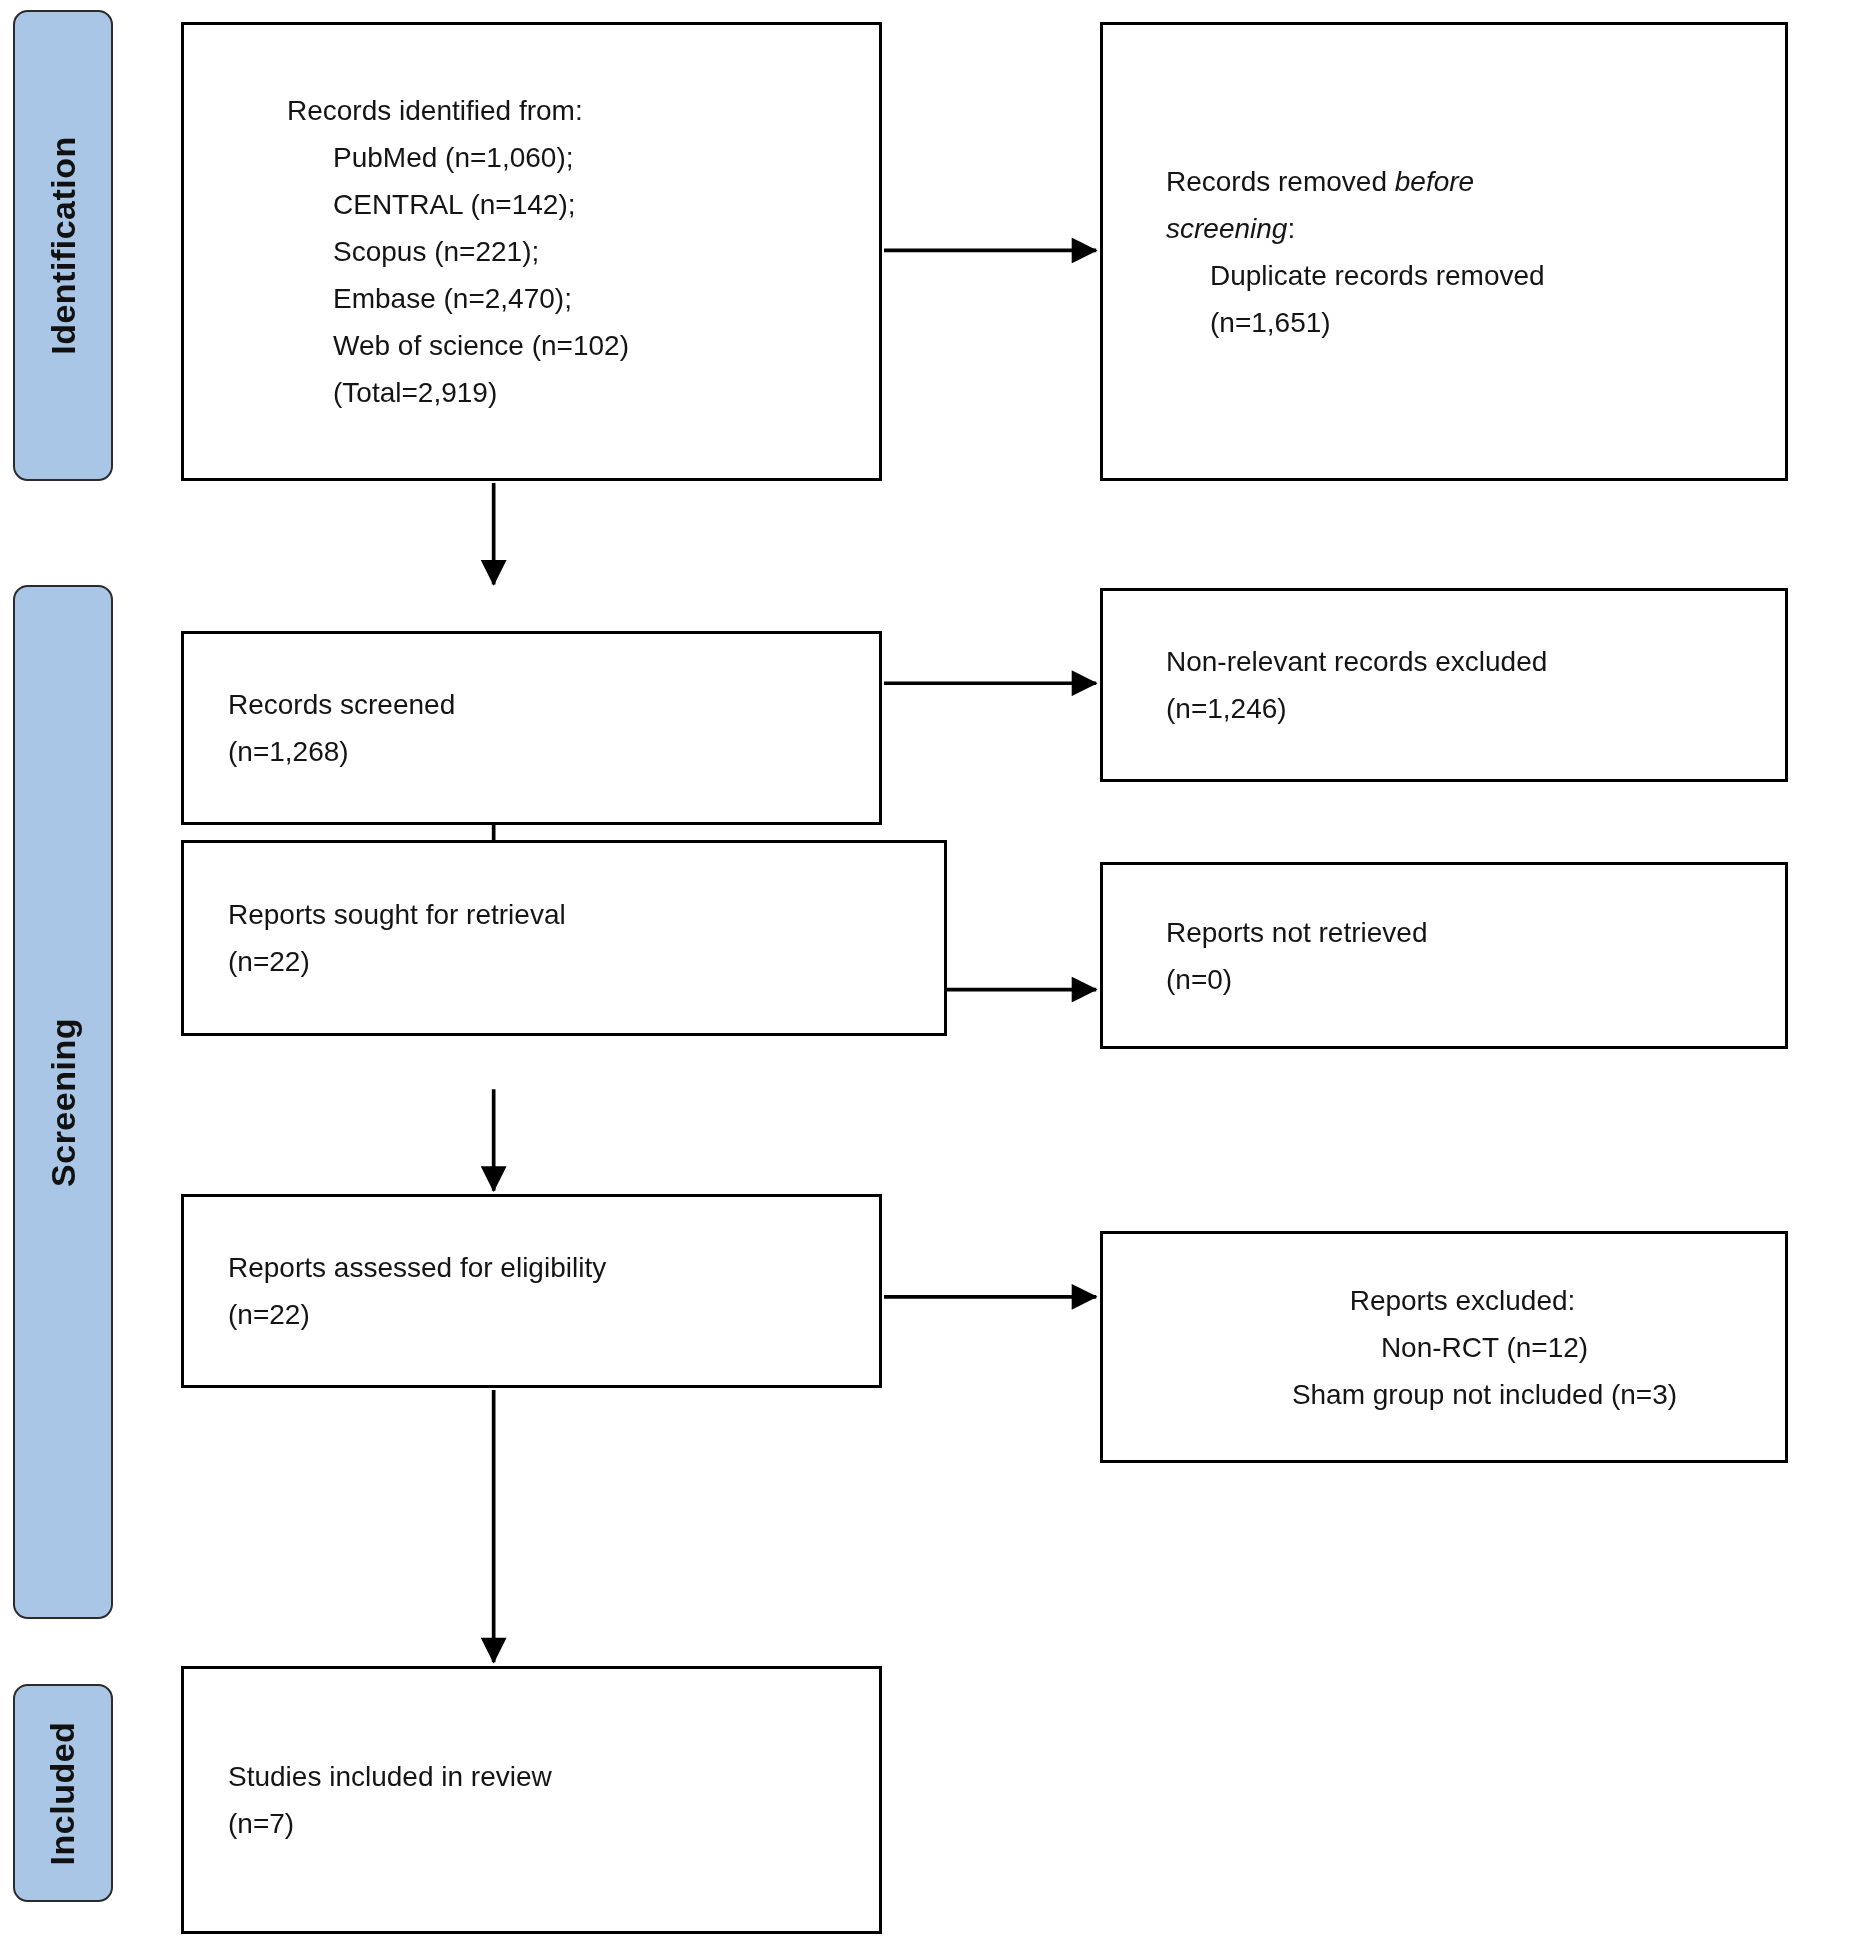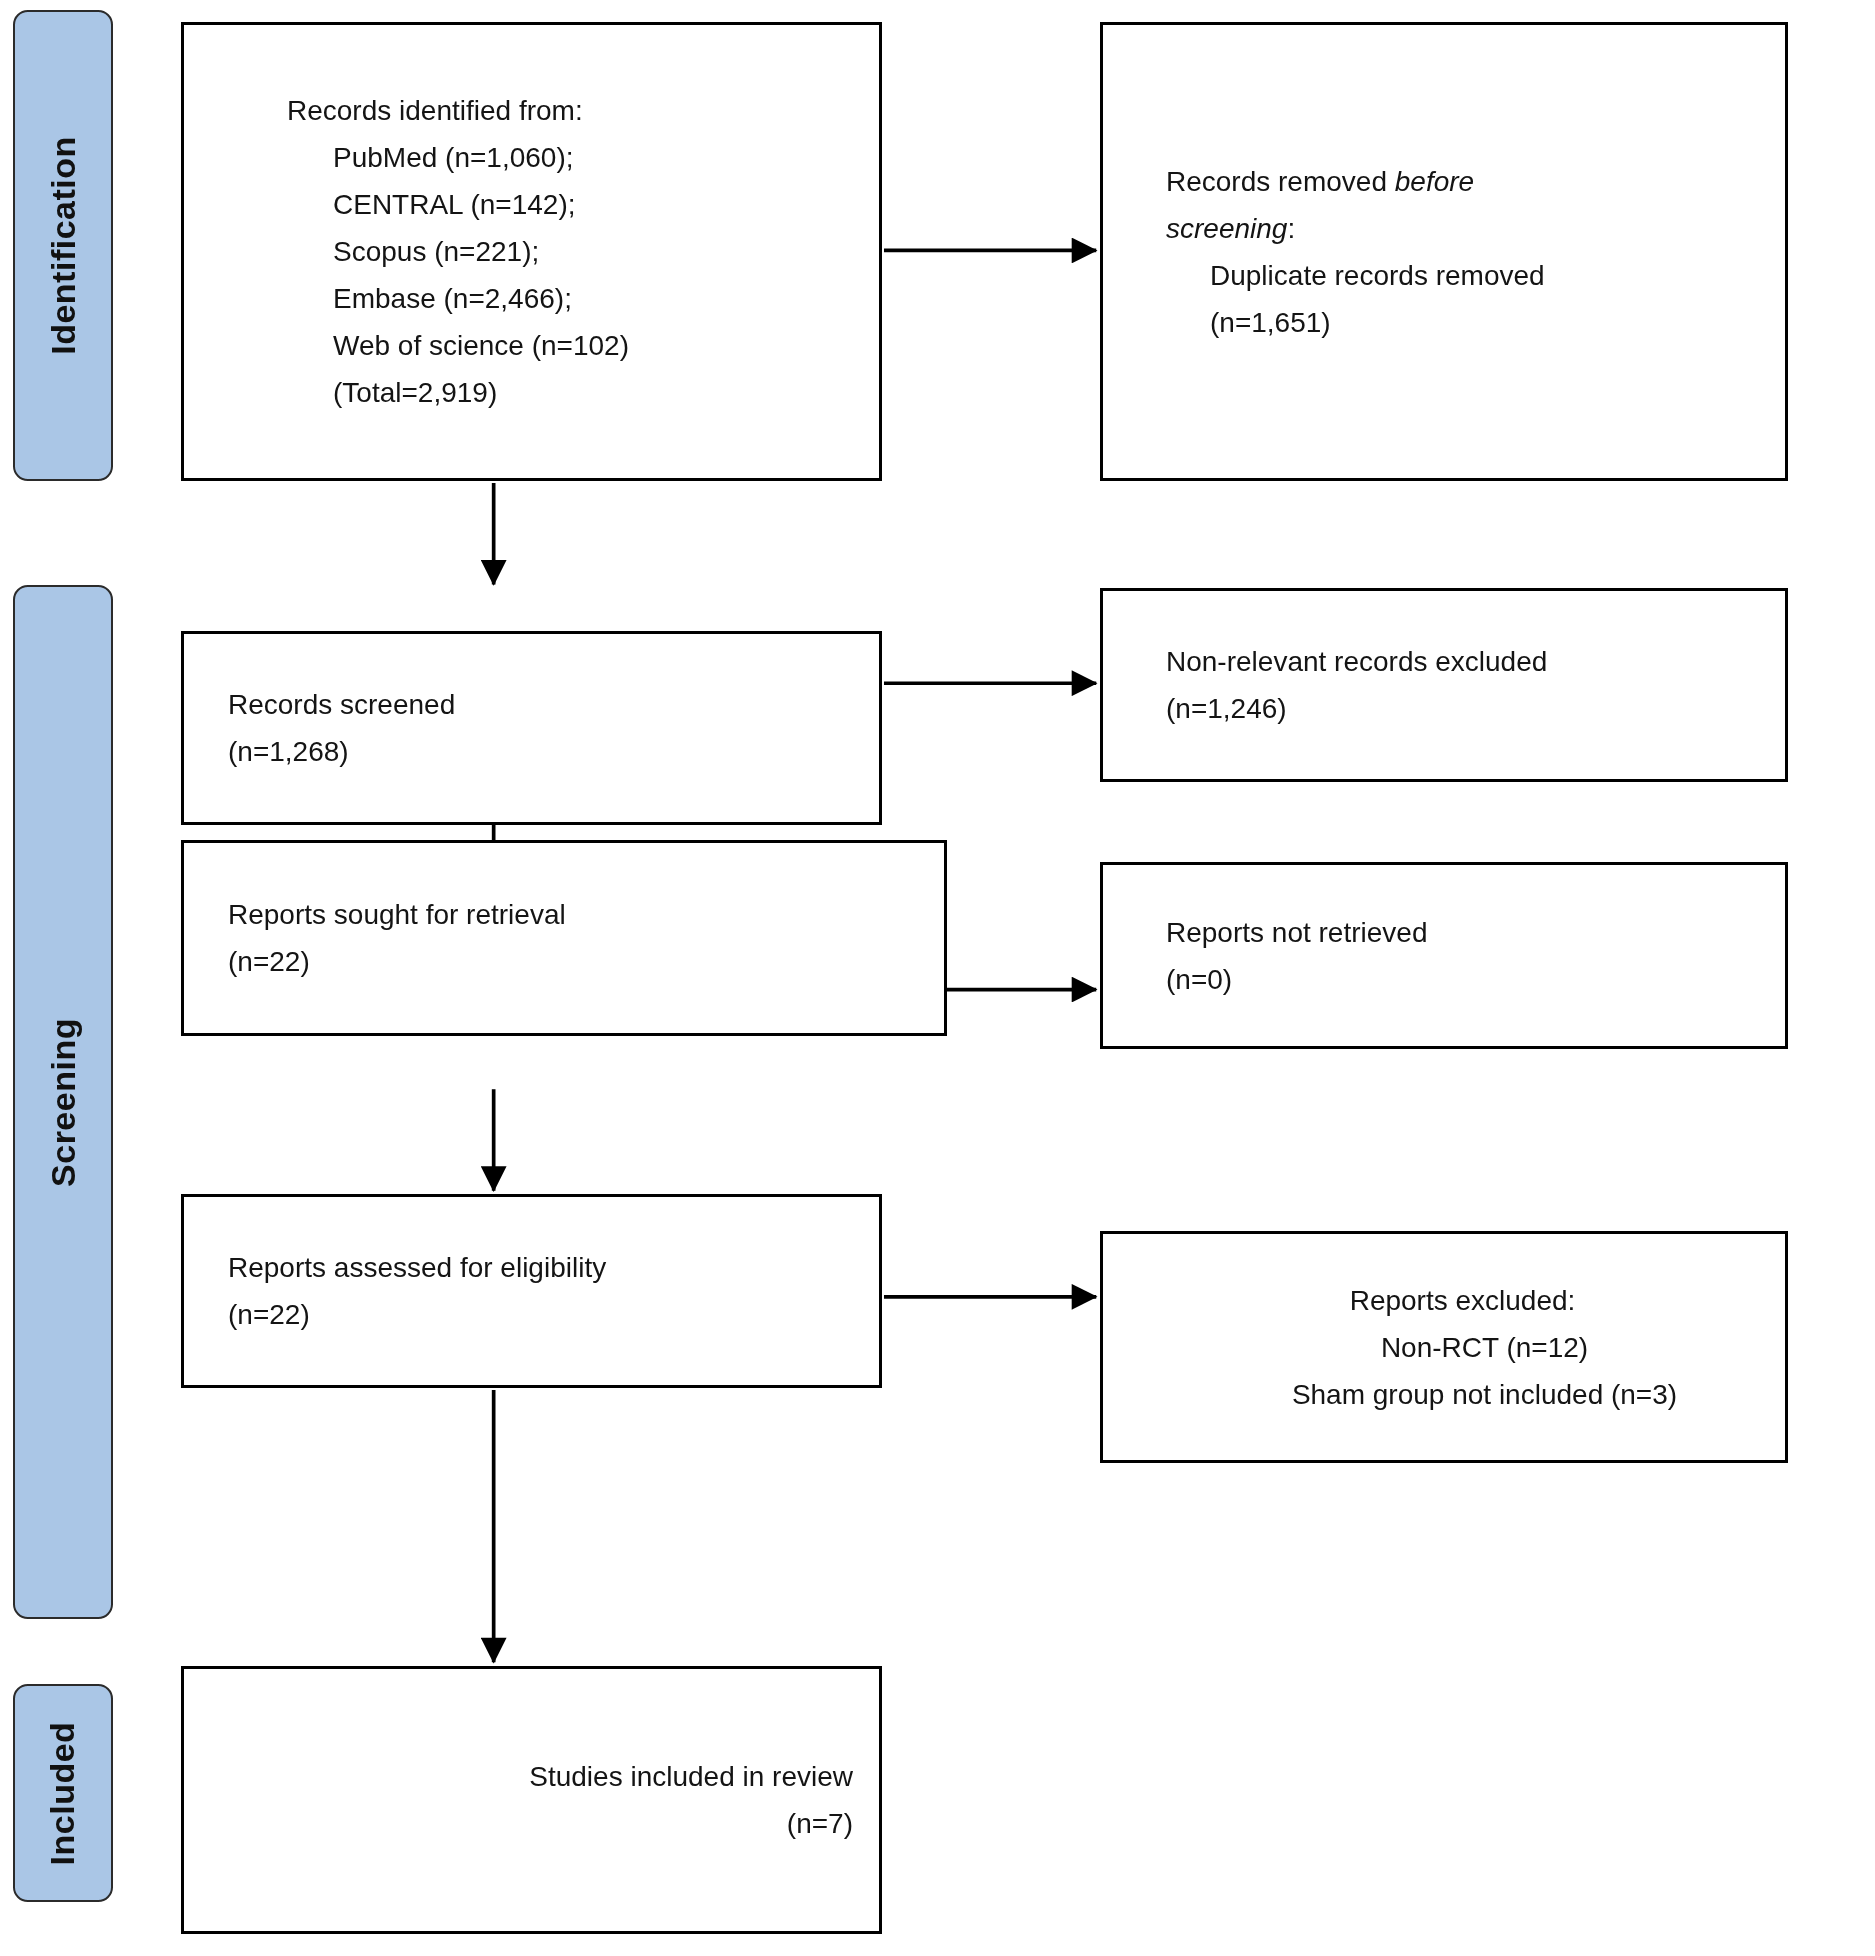--- a/index.html
+++ b/index.html
@@ -59,21 +59,21 @@
     font-size: 28px;
     line-height: 47px;
     padding: 11px 26px 11px 44px;
   }
 
   
   #box-identified { left: 181px; top: 22px;   width: 701px; height: 459px; padding-left: 103px; }
   #box-screened   { left: 181px; top: 588px;  width: 701px; height: 194px; margin-top: 43px; }
   #box-sought     { left: 181px; top: 840px;  width: 766px; height: 196px; }
   #box-assessed   { left: 181px; top: 1194px; width: 701px; height: 194px; }
-  #box-included   { left: 181px; top: 1666px; width: 701px; height: 268px; align-items: flex-end; }
+  #box-included   { left: 181px; top: 1666px; width: 701px; height: 268px; }
 
   
   #box-removed      { left: 1100px; top: 22px;   width: 688px; height: 459px; padding-left: 63px; }
   #box-nonrelevant  { left: 1100px; top: 588px;  width: 688px; height: 194px; padding-left: 63px; }
   #box-notretrieved { left: 1100px; top: 862px;  width: 688px; height: 187px; padding-left: 63px; }
   #box-excluded     { left: 1100px; top: 1231px; width: 688px; height: 232px; padding-left: 63px; text-align: center; }
 
   .line { white-space: nowrap; }
   #box-identified .indent { padding-left: 46px; }
   #box-removed .indent,
@@ -110,21 +110,21 @@
   </div>
   <div class="stage-bar" id="bar-included">
     <span class="stage-label">Included</span>
   </div>
 
   <div class="box" id="box-identified">
     <div class="line">Records identified from:</div>
     <div class="line indent">PubMed (n=1,060);</div>
     <div class="line indent">CENTRAL (n=142);</div>
     <div class="line indent">Scopus (n=221);</div>
-    <div class="line indent">Embase (n=2,466);</div>
+    <div class="line indent">Embase (n=2,470);</div>
     <div class="line indent">Web of science (n=102)</div>
     <div class="line indent">(Total=2,919)</div>
   </div>
 
   <div class="box" id="box-removed">
     <div class="line"><span>Records removed </span><em>before</em></div>
     <div class="line"><em>screening</em><span>:</span></div>
     <div class="line indent">Duplicate records removed</div>
     <div class="line indent">(n=1,651)</div>
   </div>

